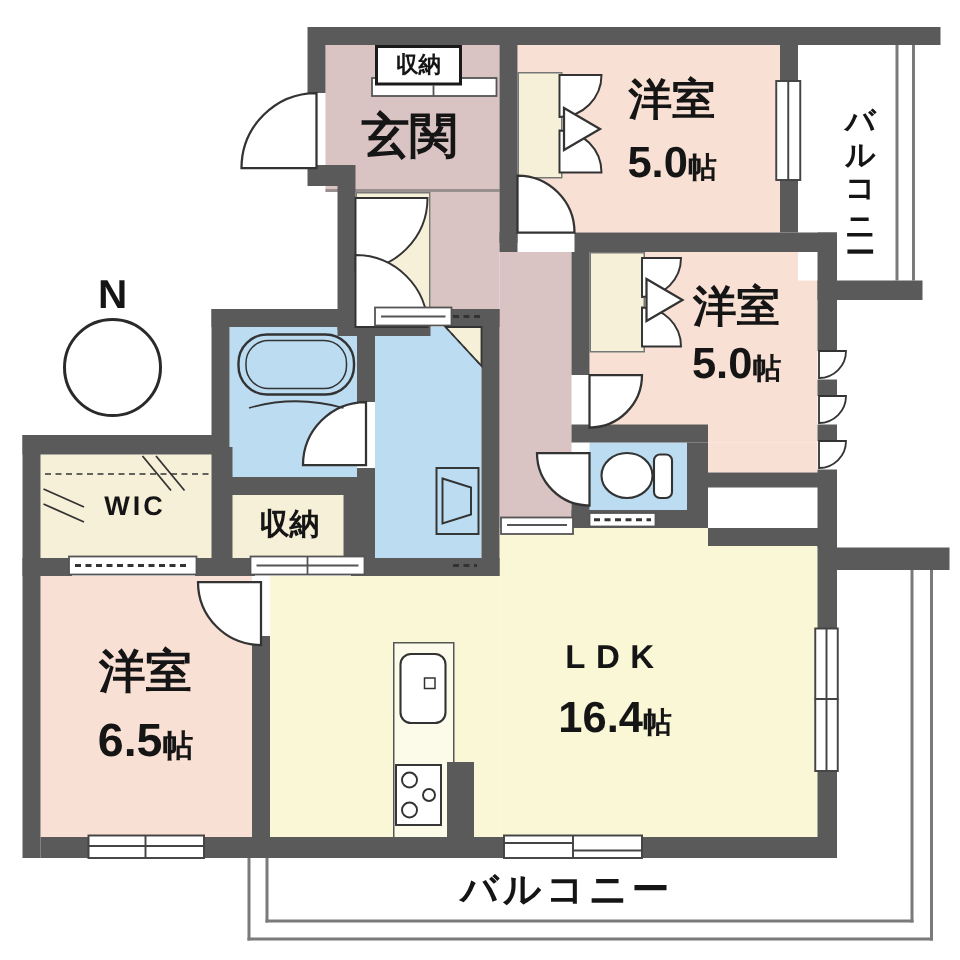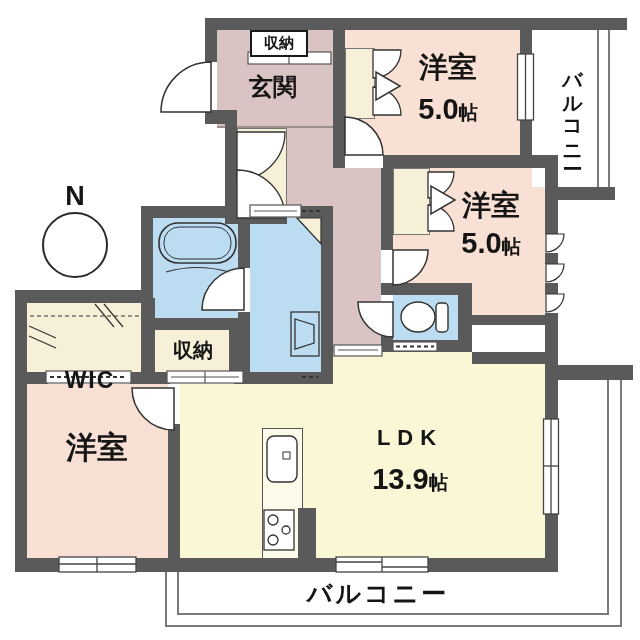--- a/index.html
+++ b/index.html
@@ -231,39 +231,42 @@
       <polygon points="75,217 61,271 75,258 89,271" fill="#111"></polygon>
     </g>
   </svg>
 
   <div class="circle" style="left:42px;top:212px;width:62px;height:62px;"></div>
   <div class="lbl" style="left:58px;top:182px;width:34px;font-size:27px;">N</div>
 
   <div class="lblbox" style="left:250px;top:30px;width:54px;height:23px;font-size:15px;">
     <span>収納</span>
   </div>
-  <div class="lbl" style="left:225px;top:74px;width:96px;font-size:24px;">玄関</div>
+  <div class="lbl" style="left:225px;top:74px;width:96px;font-size:32px;">玄関</div>
 
   <div class="lbl" style="left:388px;top:52px;width:120px;font-size:29px;">洋室</div>
   <div class="lbl" style="left:388px;top:94px;width:120px;font-size:29px;">
     <span>5.0</span><span class="unit">帖</span>
   </div>
 
   <div class="lbl vtext" style="left:553px;top:38px;width:30px;height:140px;font-size:20px;">バルコニー</div>
 
   <div class="lbl" style="left:430px;top:190px;width:122px;font-size:29px;">洋室</div>
   <div class="lbl" style="left:430px;top:228px;width:122px;font-size:29px;">
     <span>5.0</span><span class="unit">帖</span>
   </div>
 
-  <div class="lbl" style="left:50px;top:328px;width:80px;font-size:23px;letter-spacing:2px;margin-top:40px;">WIC</div>
+  <div class="lbl" style="left:50px;top:328px;width:80px;font-size:18px;letter-spacing:2px;">WIC</div>
   <div class="lbl" style="left:158px;top:340px;width:70px;font-size:20px;">収納</div>
 
   <div class="lbl" style="left:38px;top:432px;width:118px;font-size:31px;">洋室</div>
+  <div class="lbl" style="left:38px;top:478px;width:118px;font-size:31px;">
+    <span>6.5</span><span class="unit">帖</span>
+  </div>
 
   <div class="lbl" style="left:340px;top:426px;width:140px;font-size:22px;letter-spacing:7px;">LDK</div>
   <div class="lbl" style="left:340px;top:464px;width:140px;font-size:29px;">
-    <span>13.9</span><span class="unit">帖</span>
+    <span>16.4</span><span class="unit">帖</span>
   </div>
 
   <div class="lbl" style="left:278px;top:580px;width:200px;font-size:25px;letter-spacing:3px;">バルコニー</div>
 
 </div>
 
 </body></html>

